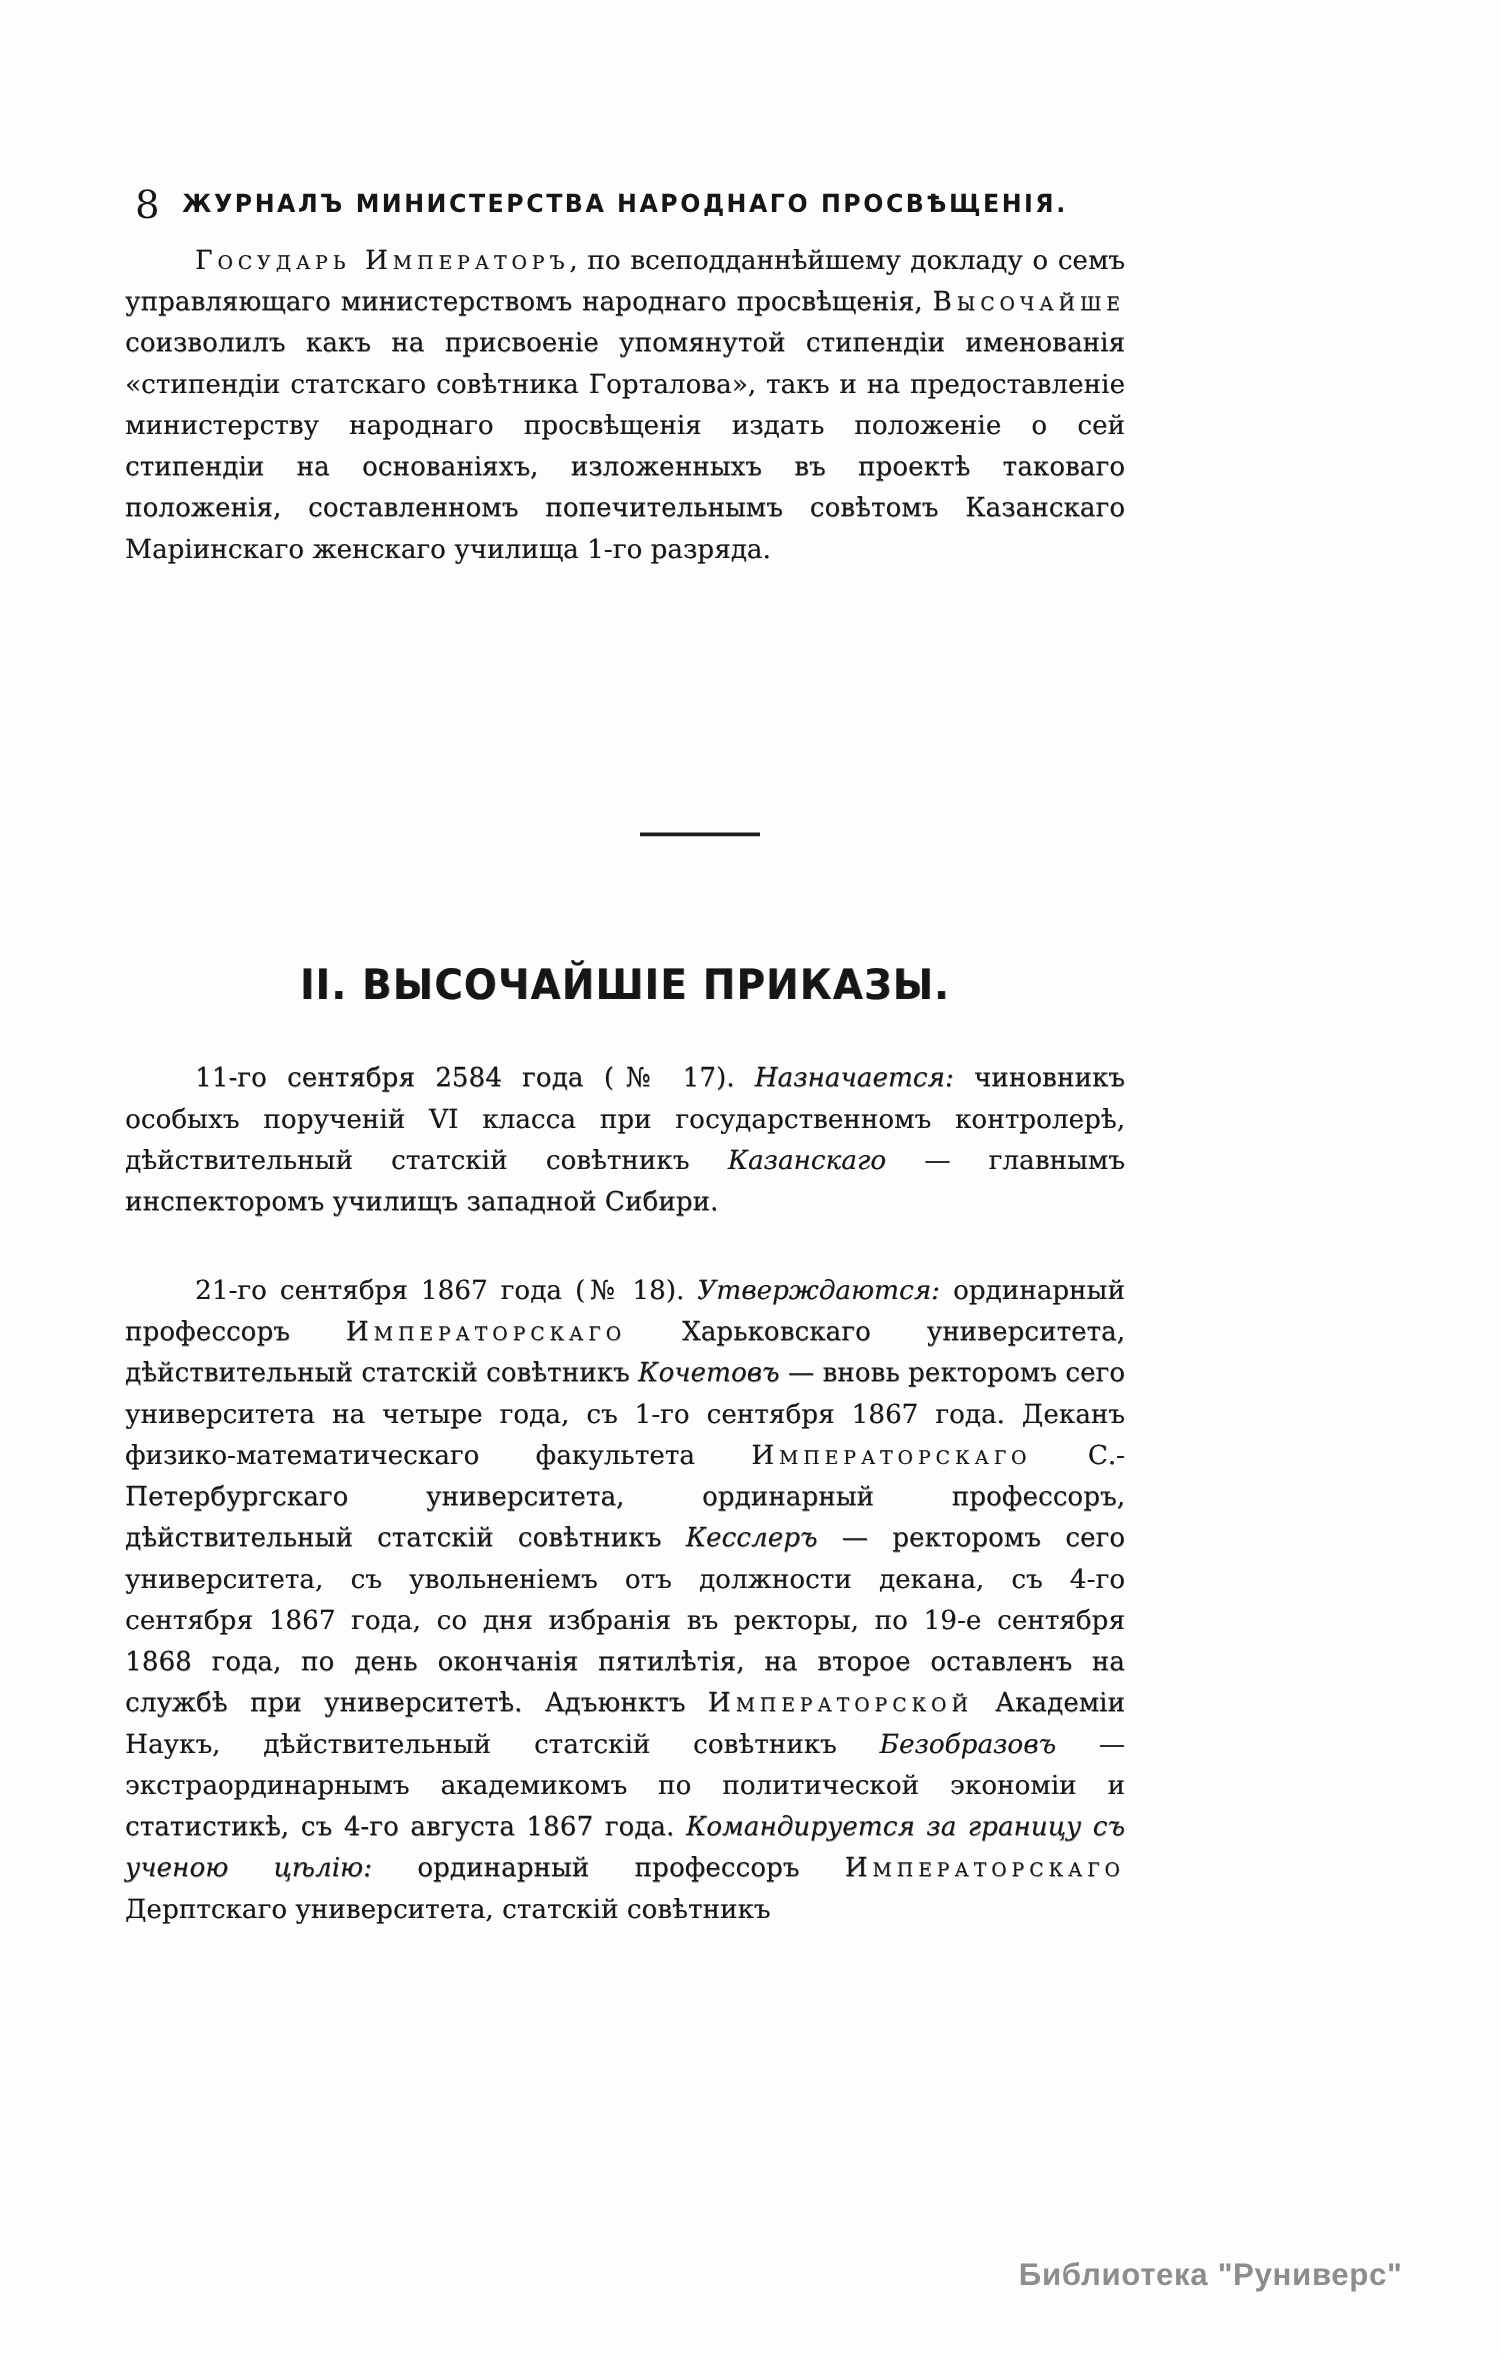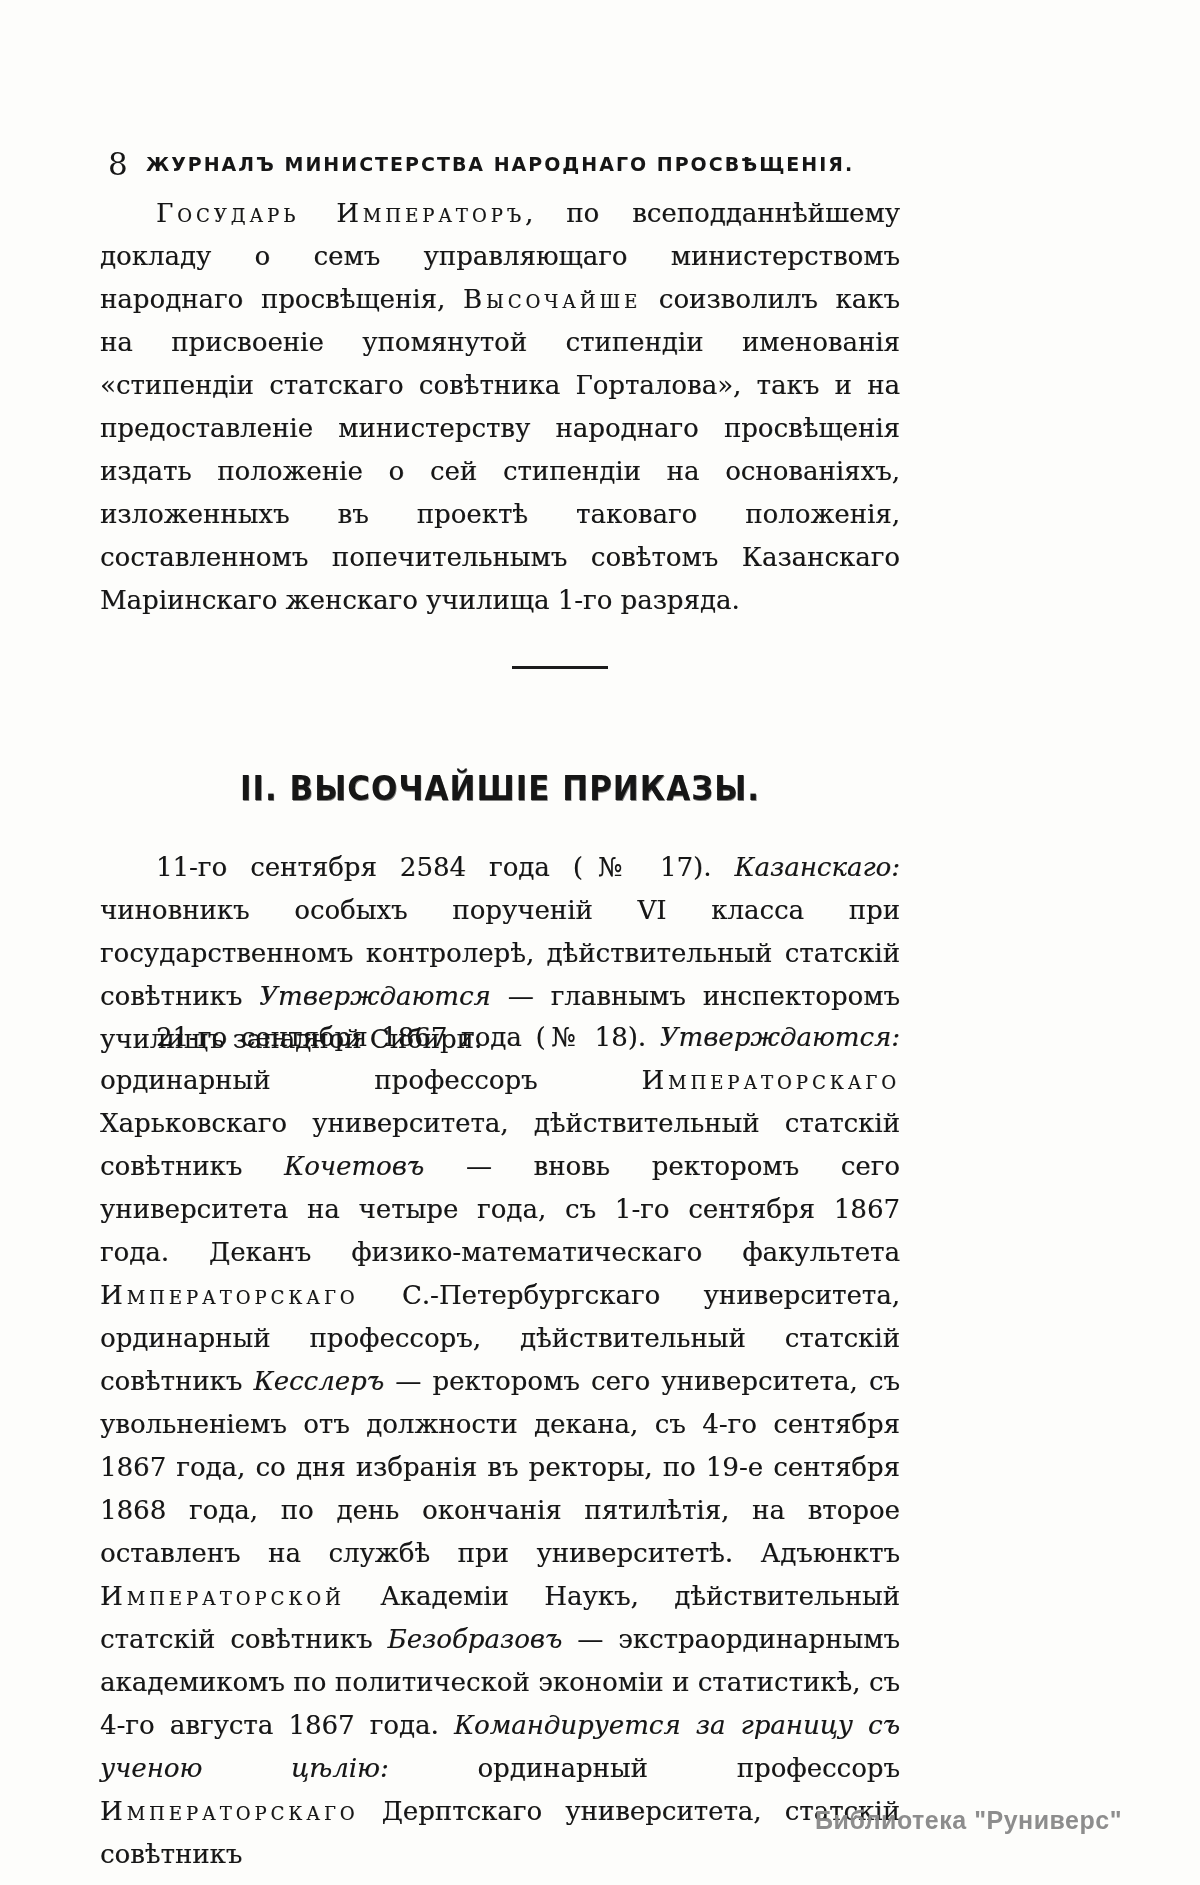--- a/index.html
+++ b/index.html
@@ -46,22 +46,22 @@
     top: 0;
     width: 800px;
     height: 1885px;
   }
 
   .para {
     position: absolute;
     left: 0;
     width: 800px;
     margin: 0;
-    font-size: 26px;
-    line-height: 43px;
+    font-size: 21px;
+    line-height: 33px;
     text-align: justify;
     text-indent: 56px;
     text-shadow: 0.4px 0.4px 0 rgba(10,10,10,0.45);
   }
   #para1 { top: 192px; }
   #para2 { top: 846px; }
   #para3 { top: 1016px; }
 
   .seg.it { font-style: italic; }
   .seg.sc { font-variant: small-caps; letter-spacing: 4px; }
@@ -112,21 +112,21 @@
   </header>
 
   <main class="text-column">
 
     <p class="para" id="para1"><span class="seg sc">Государь Императоръ</span><span class="seg ">, по всеподданнѣйшему докладу о семъ управляющаго министерствомъ народнаго просвѣщенія, </span><span class="seg sc">Высочайше</span><span class="seg "> соизволилъ какъ на присвоеніе упомянутой стипендіи именованія «стипендіи статскаго совѣтника Горталова», такъ и на предоставленіе министерству народнаго просвѣщенія издать положеніе о сей стипендіи на основаніяхъ, изложенныхъ въ проектѣ таковаго положенія, составленномъ попечительнымъ совѣтомъ Казанскаго Маріинскаго женскаго училища 1-го разряда.</span></p>
 
     <div class="divider"></div>
 
     <h2 class="section-heading">II. ВЫСОЧАЙШІЕ ПРИКАЗЫ.</h2>
 
-    <p class="para" id="para2"><span class="seg ">11-го сентября 2584 года (№ 17). </span><span class="seg it">Казанскаго:</span><span class="seg "> чиновникъ особыхъ порученій VI класса при государственномъ контролерѣ, дѣйствительный статскій совѣтникъ </span><span class="seg it">Утверждаются</span><span class="seg "> — главнымъ инспекторомъ училищъ западной Сибири.</span></p>
+    <p class="para" id="para2"><span class="seg ">11-го сентября 2584 года (№ 17). </span><span class="seg it">Назначается:</span><span class="seg "> чиновникъ особыхъ порученій VI класса при государственномъ контролерѣ, дѣйствительный статскій совѣтникъ </span><span class="seg it">Казанскаго</span><span class="seg "> — главнымъ инспекторомъ училищъ западной Сибири.</span></p>
 
     <p class="para" id="para3"><span class="seg ">21-го сентября 1867 года (№ 18). </span><span class="seg it">Утверждаются:</span><span class="seg "> ординарный профессоръ </span><span class="seg sc">Императорскаго</span><span class="seg "> Харьковскаго университета, дѣйствительный статскій совѣтникъ </span><span class="seg it">Кочетовъ</span><span class="seg "> — вновь ректоромъ сего университета на четыре года, съ 1-го сентября 1867 года. Деканъ физико-математическаго факультета </span><span class="seg sc">Императорскаго</span><span class="seg "> С.-Петербургскаго университета, ординарный профессоръ, дѣйствительный статскій совѣтникъ </span><span class="seg it">Кесслеръ</span><span class="seg "> — ректоромъ сего университета, съ увольненіемъ отъ должности декана, съ 4-го сентября 1867 года, со дня избранія въ ректоры, по 19-е сентября 1868 года, по день окончанія пятилѣтія, на второе оставленъ на службѣ при университетѣ. Адъюнктъ </span><span class="seg sc">Императорской</span><span class="seg "> Академіи Наукъ, дѣйствительный статскій совѣтникъ </span><span class="seg it">Безобразовъ</span><span class="seg "> — экстраординарнымъ академикомъ по политической экономіи и статистикѣ, съ 4-го августа 1867 года. </span><span class="seg it">Командируется за границу съ ученою цѣлію:</span><span class="seg "> ординарный профессоръ </span><span class="seg sc">Императорскаго</span><span class="seg "> Дерптскаго университета, статскій совѣтникъ </span></p>
 
   </main>
 
   <span class="watermark">Библиотека "Руниверс"</span>
 
 </div>
 
 </body></html>

